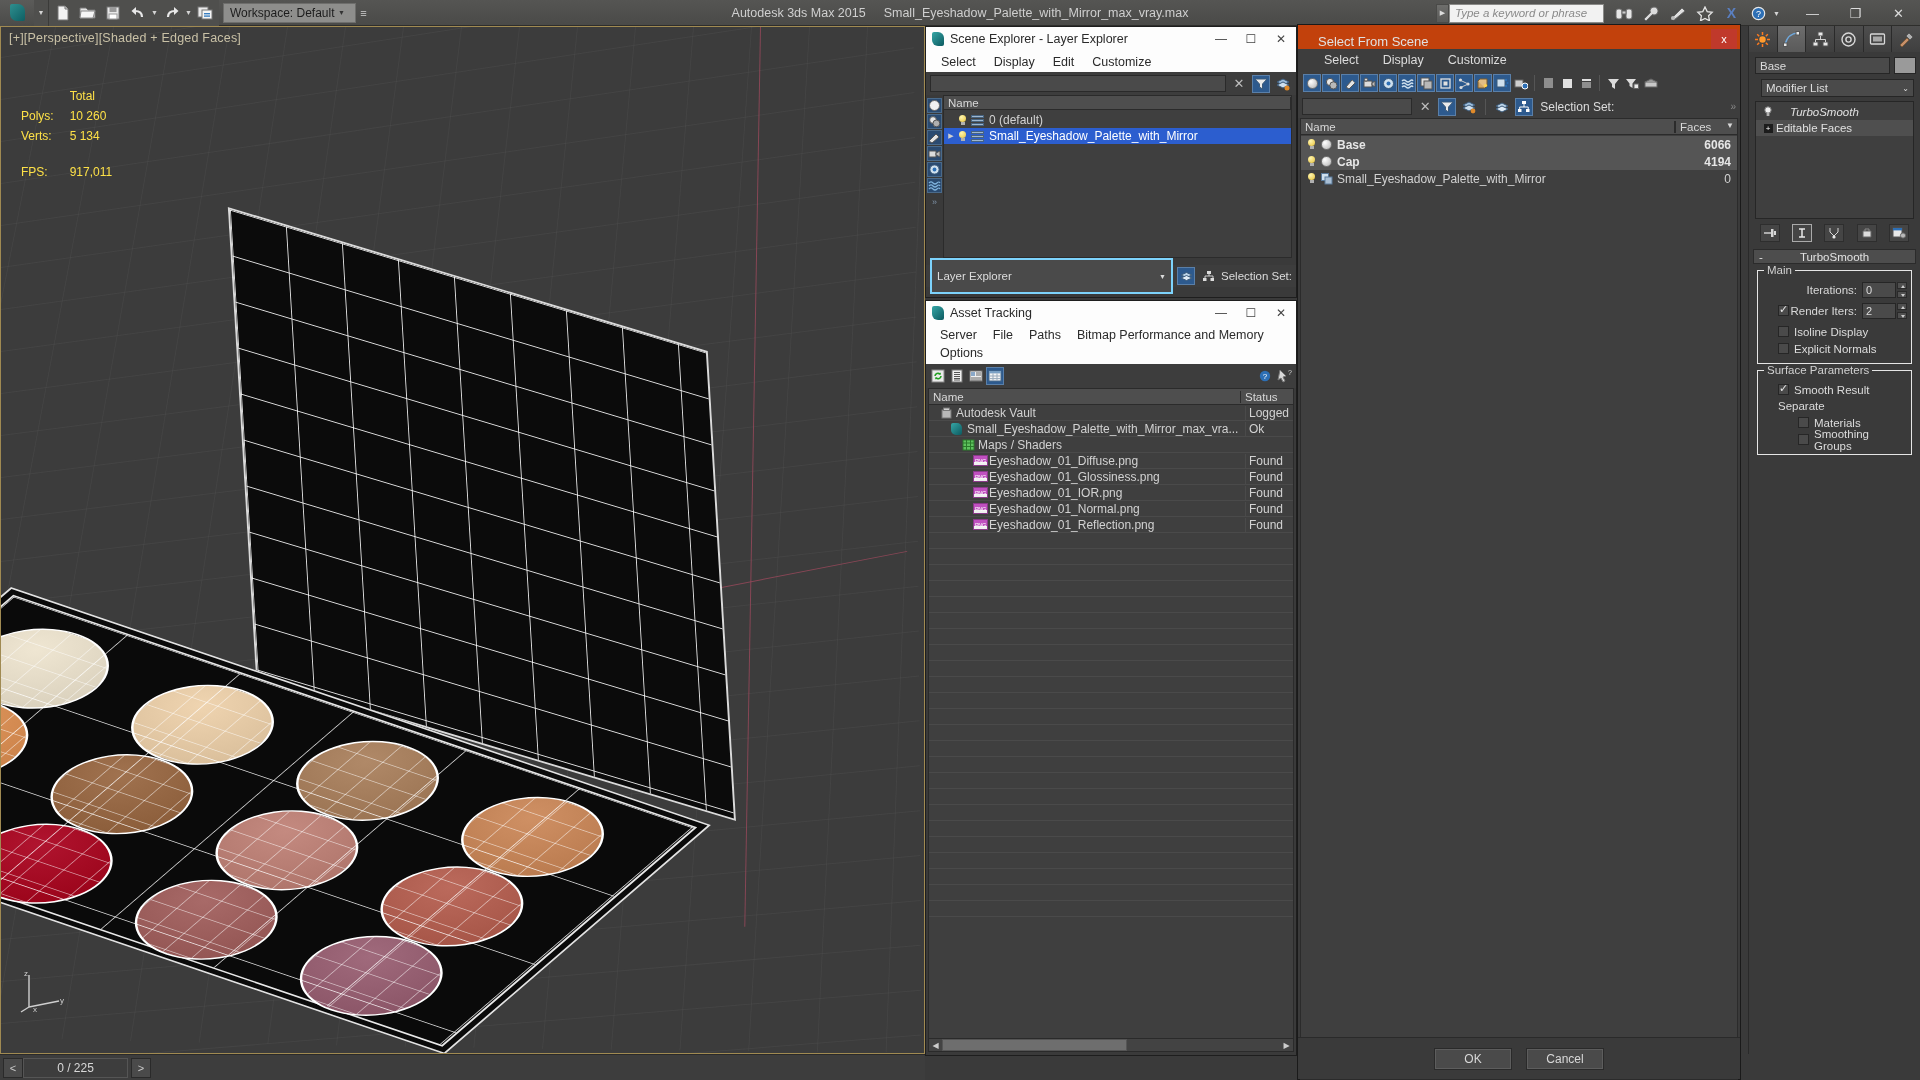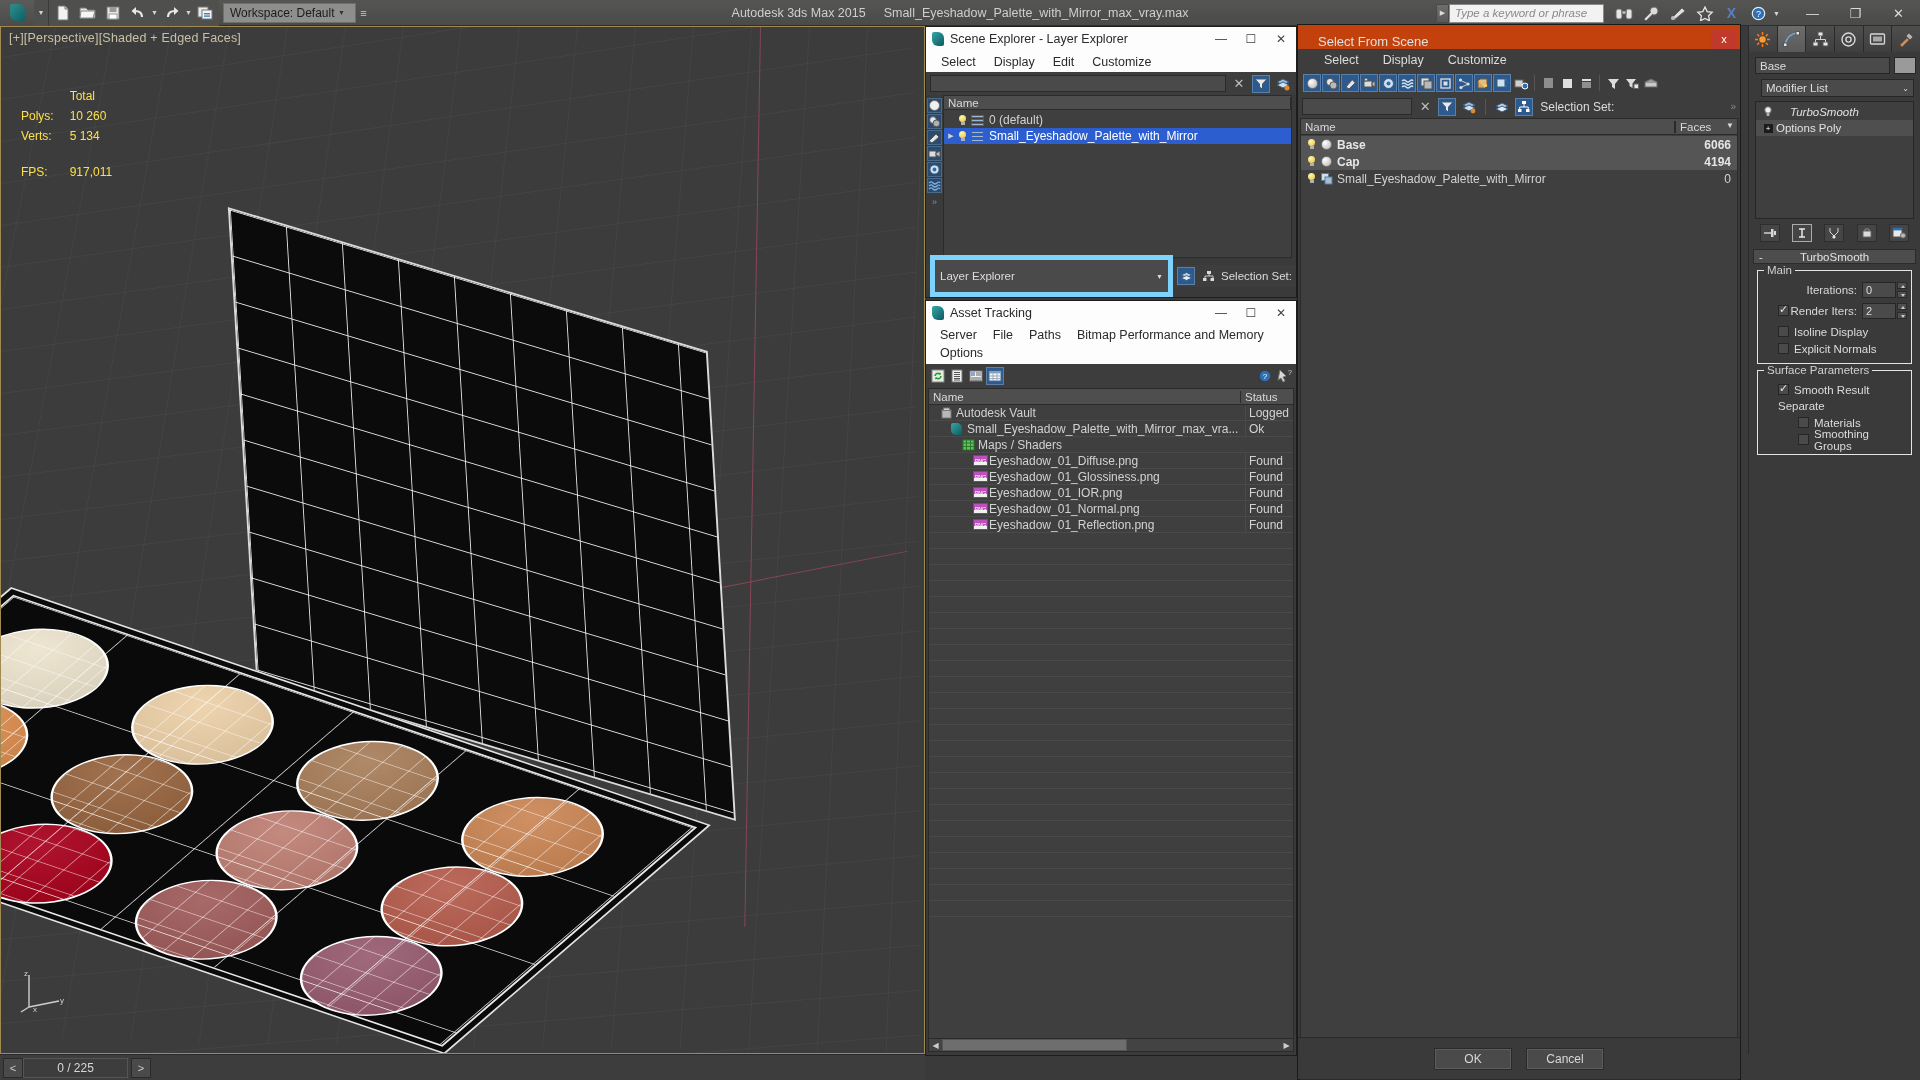--- a/index.html
+++ b/index.html
@@ -532,21 +532,21 @@
                 <u style="top:4px;"></u>
                 <u style="top:8px;"></u>
               </span>
               <span>Small_Eyeshadow_Palette_with_Mirror</span>
             </div>
           </div>
       </div>
     </div>
 
     <div style="display:flex;align-items:center;height:22px;background:#3d3d3d;padding:0 4px;gap:4px;">
-      <div style="flex:1;height:22px;background:#4a4a4a;border:5px solid #7dd3fc;display:flex;align-items:center;
+      <div style="flex:1;height:22px;background:#4a4a4a;border:2px solid #7dd3fc;display:flex;align-items:center;
         padding:16px 5px;font-size:11.5px;justify-content:space-between;">
         <span>Layer Explorer</span>
         <span style="font-size:7px;">▼</span>
       </div>
       <div class="ib on">
         <svg width="13" height="13" viewBox="0 0 13 13">
             <path d="M1 5 6.5 2.5 12 5 6.5 7.5z" fill="#bcd4e8" stroke="#3b5a7a"></path>
             <path d="M1 8 6.5 5.5 12 8 6.5 10.5z" fill="#e0ecf6" stroke="#3b5a7a"></path>
           </svg>
       </div>
@@ -1134,21 +1134,21 @@
               <circle cx="5" cy="4" r="3.2" fill="#f0f0f0" stroke="#777"></circle>
               <rect x="3.6" y="7" width="2.8" height="3" fill="#b0b0b0"></rect>
             </svg>
           </span>
           <span style="font-style:italic;padding-left:14px;">TurboSmooth</span>
         </div>
         <div class="stackrow cur">
           <span style="width:16px;display:flex;align-items:center;justify-content:center;">
             <span style="display:inline-block;width:9px;height:9px;background:#1c1c1c;color:#fff;font-size:8px;line-height:9px;text-align:center;">+</span>
           </span>
-          <span style="">Options Poly</span>
+          <span style="">Editable Faces</span>
         </div>
       </div>
 
     <div class="stackbtns">
       <div class="sbtn">
         <svg width="14" height="12" viewBox="0 0 14 12">
             <path d="M1 6h7" stroke="#d8d8d8" stroke-width="1.4"></path>
             <rect x="8" y="2" width="2.5" height="8" fill="#d8d8d8"></rect>
             <rect x="11" y="4" width="2" height="4" fill="#d8d8d8"></rect>
           </svg>

